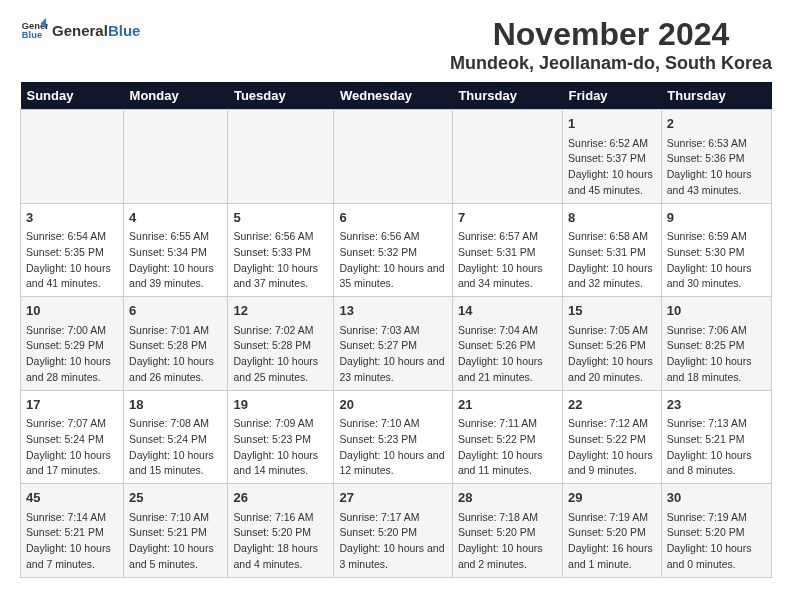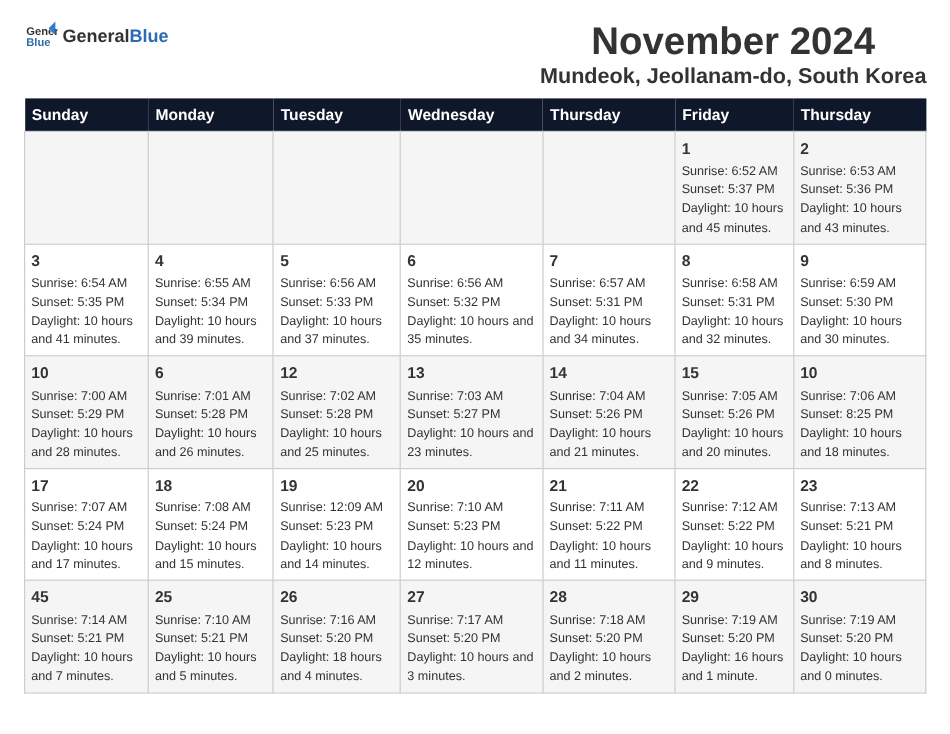--- a/index.html
+++ b/index.html
@@ -228,21 +228,21 @@
           <div>Daylight: 10 hours and 17 minutes.</div>
         </td>
         <td>
           <span class="day-number">18</span>
           <div>Sunrise: 7:08 AM</div>
           <div>Sunset: 5:24 PM</div>
           <div>Daylight: 10 hours and 15 minutes.</div>
         </td>
         <td>
           <span class="day-number">19</span>
-          <div>Sunrise: 12:09 AM</div>
+          <div>Sunrise: 7:09 AM</div>
           <div>Sunset: 5:23 PM</div>
           <div>Daylight: 10 hours and 14 minutes.</div>
         </td>
         <td>
           <span class="day-number">20</span>
           <div>Sunrise: 7:10 AM</div>
           <div>Sunset: 5:23 PM</div>
           <div>Daylight: 10 hours and 12 minutes.</div>
         </td>
         <td>

